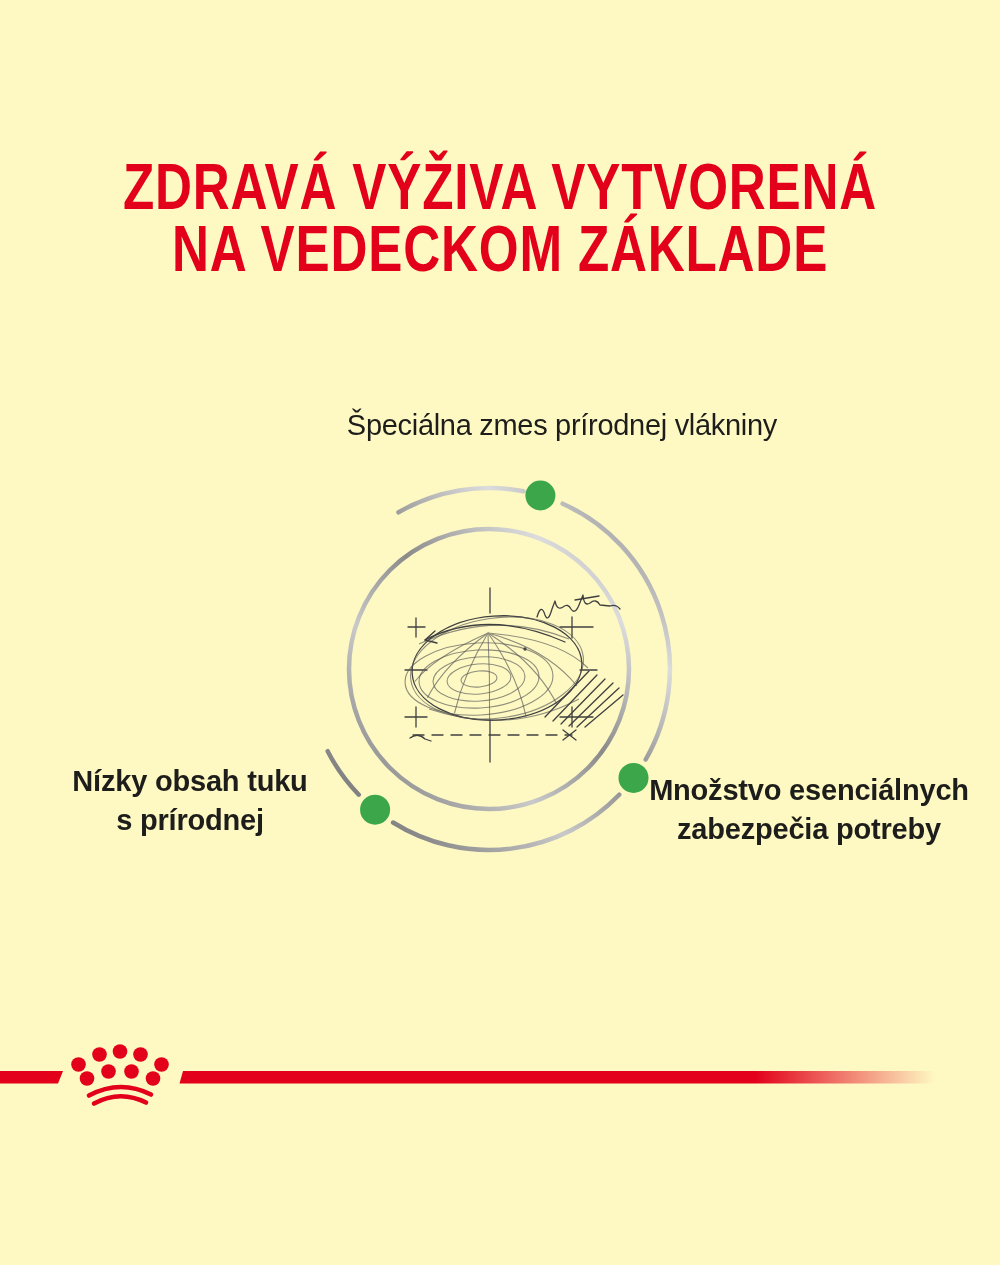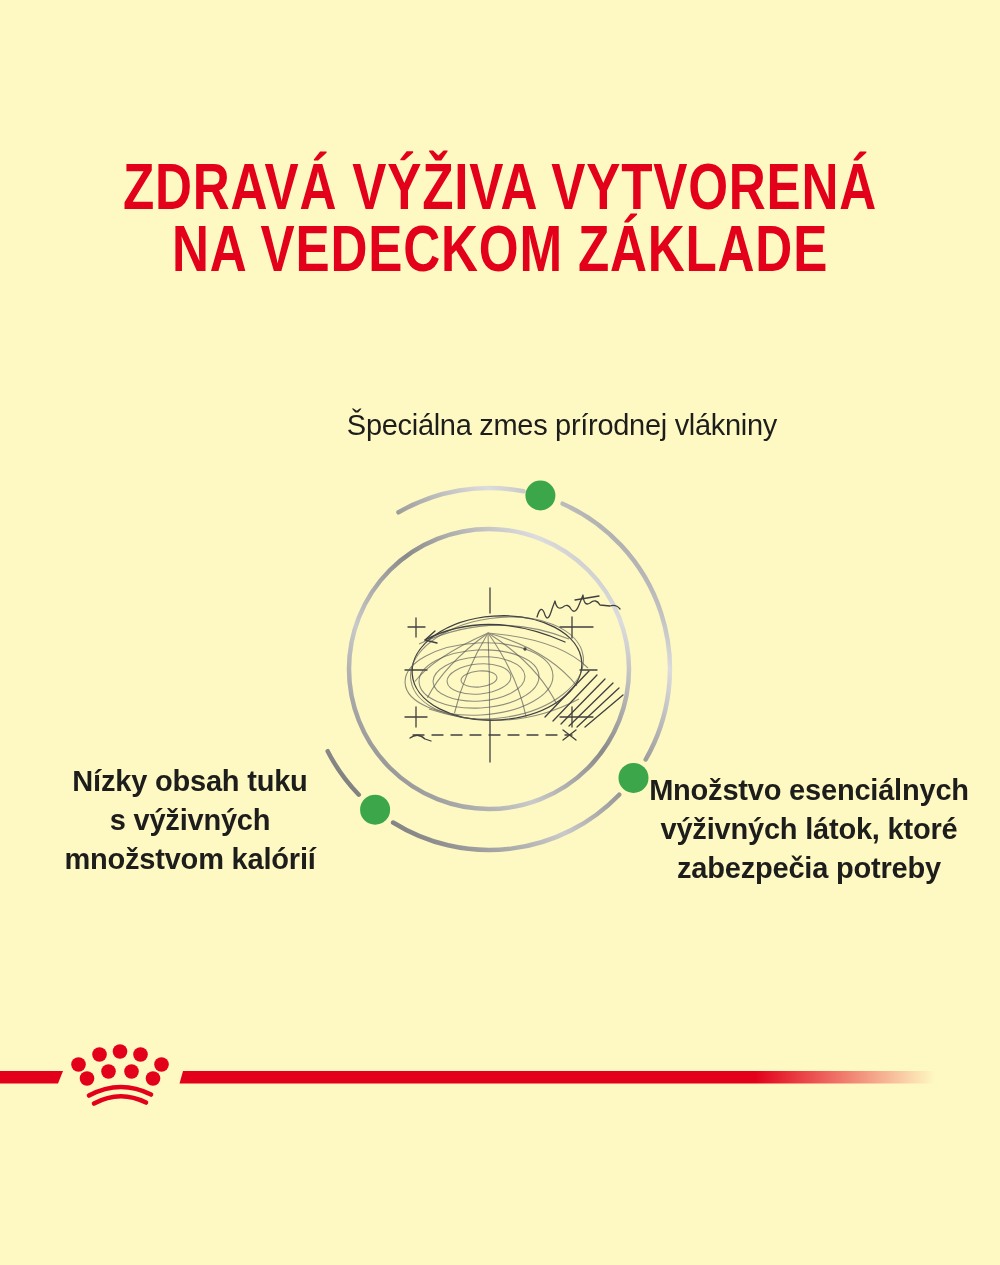--- a/index.html
+++ b/index.html
@@ -118,27 +118,25 @@
       <circle class="sketch" cx="246" cy="190" r="1"></circle>
     </g>
 
     <circle class="green-dot" cx="261.4" cy="36.5" r="15"></circle>
     <circle class="green-dot" cx="354.5" cy="318.9" r="15"></circle>
     <circle class="green-dot" cx="96.1" cy="350.7" r="15"></circle>
   </svg>
 
   <div class="sidelabel left">
     <div>Nízky obsah tuku</div>
-    <div>s výživných</div>
-    <div>množstvom kalórií</div>
+    <div>s prírodnej</div>
   </div>
 
   <div class="sidelabel right">
     <div>Množstvo esenciálnych</div>
-    <div>výživných látok, ktoré</div>
     <div>zabezpečia potreby</div>
   </div>
 
   <svg class="footer-strip" viewBox="0 0 1000 80">
     <defs>
       <linearGradient id="redfade" gradientUnits="userSpaceOnUse" x1="183" y1="0" x2="935" y2="0">
         <stop offset="0" stop-color="#e2001a"></stop>
         <stop offset="0.76" stop-color="#e2001a"></stop>
         <stop offset="1" stop-color="#e2001a" stop-opacity="0"></stop>
       </linearGradient>

